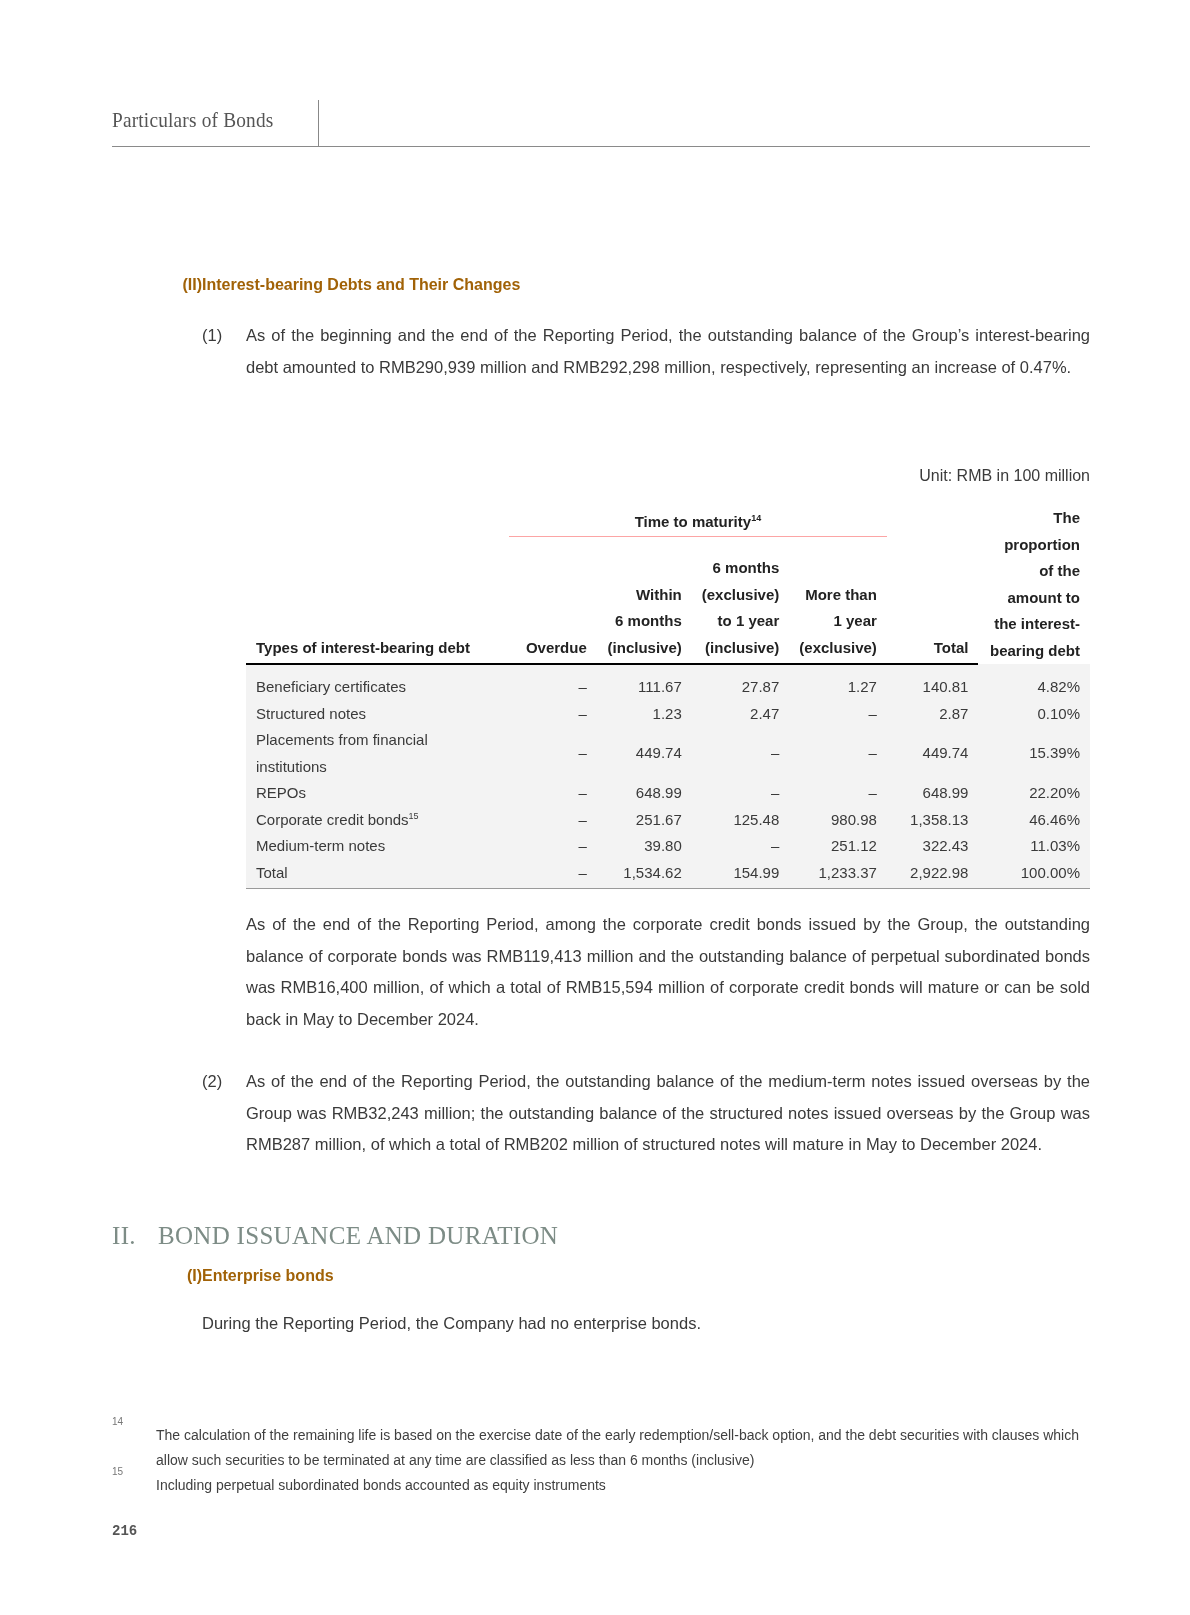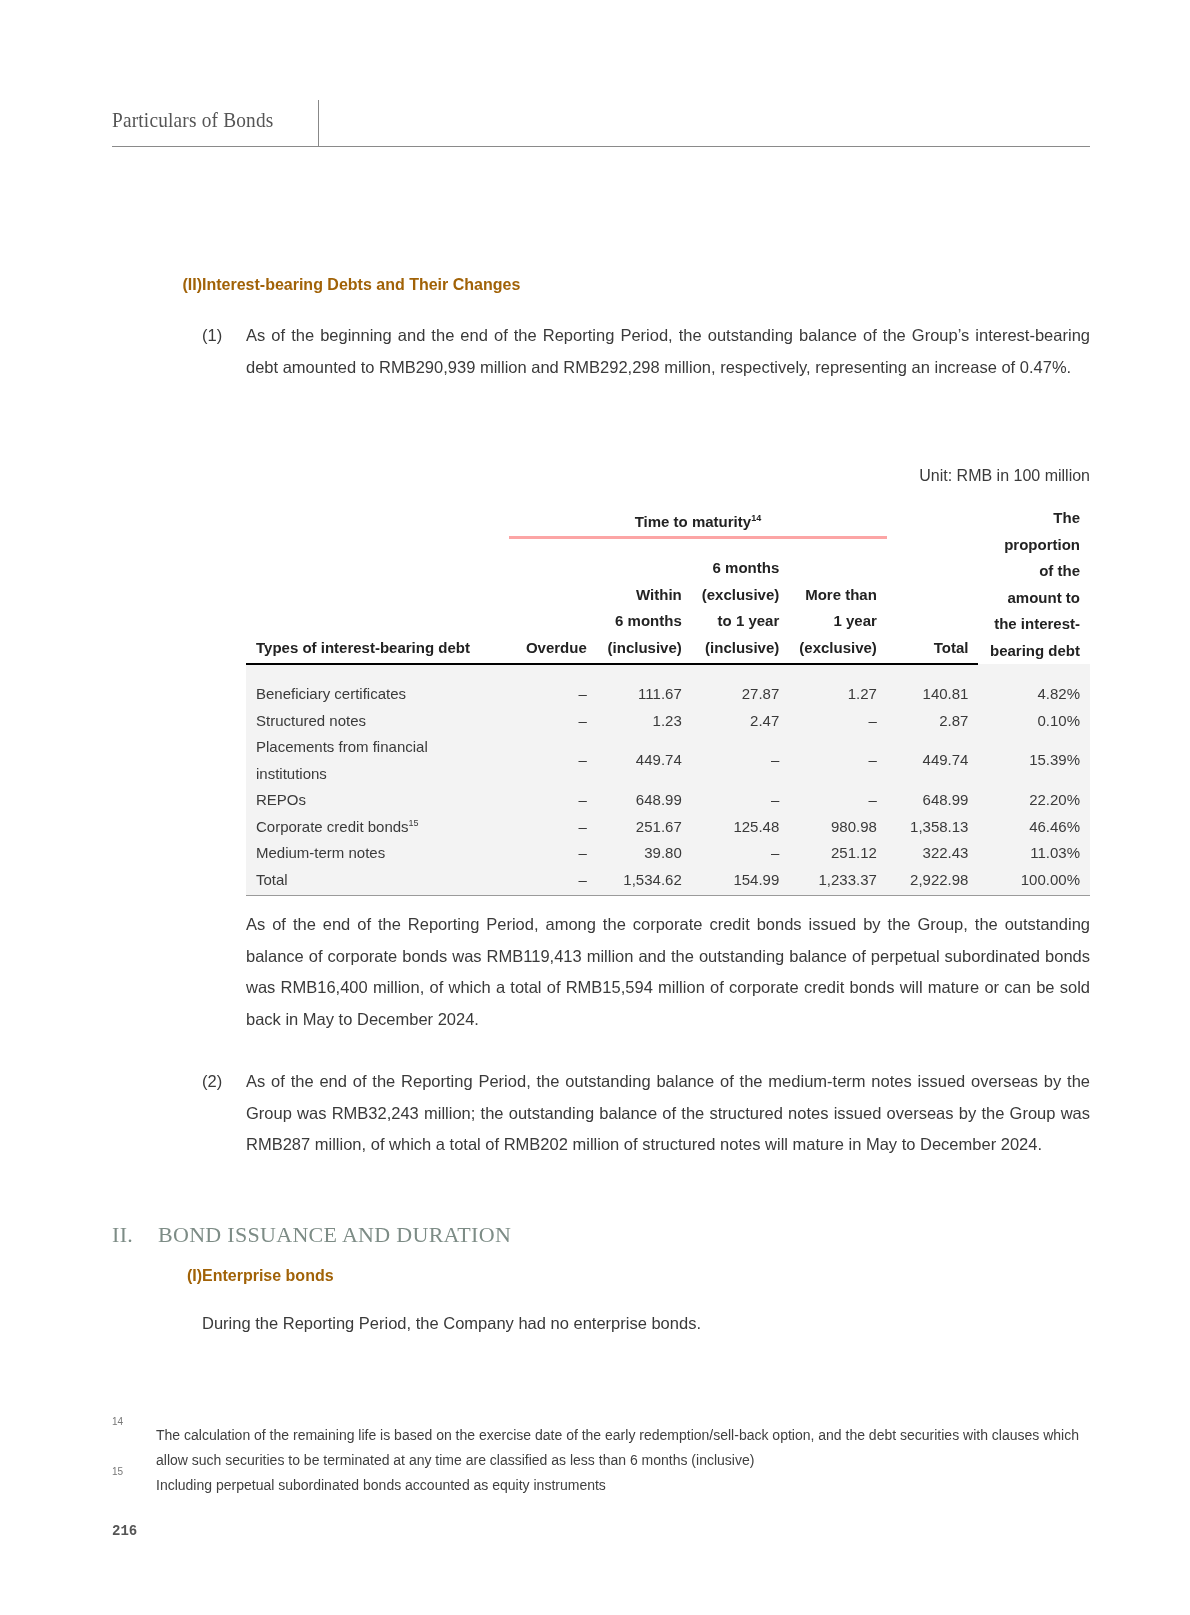--- a/index.html
+++ b/index.html
@@ -11,29 +11,29 @@
   .head-hrule { left:112px; top:146px; width:978px; height:1px; background:#8a8a8a; }
   .sec-h { font-weight:bold; color:#a16207; font-size:16px;text-align:right; }
   .sec-h .num { display:inline-block; width:46px; }
   .para { font-size:16.5px; line-height:31.5px; color:#3a3a3a; text-align:justify; }
   .item-num { font-size:16.5px; color:#3a3a3a; }
   .unit { right:100px; top:451px; font-size:16px; color:#3a3a3a;margin-top:16px; }
   table.debt { position:absolute; left:246px; top:505px; width:844px; border-collapse:collapse; font-size:15px; }
   table.debt th { font-weight:bold; color:#222; font-size:15px; line-height:26.5px; vertical-align:bottom; padding:0 10px; text-align:right; }
   table.debt th.first { text-align:left; }
   table.debt .span-row th { padding-bottom:0; }
-  .tm-cell { text-align:center !important; border-bottom:3px solid #fca5a5; }
+  .tm-cell { text-align:center !important; border-bottom:1px solid #fca5a5; }
   table.debt thead tr.last th { border-bottom:2px solid #000000; padding-bottom:2px; }
   table.debt tbody { background:#f3f3f3; }
   table.debt td { padding:0 10px; line-height:26.5px; text-align:right; color:#3a3a3a; font-size:15px; }
   table.debt td.first { text-align:left; }
-  table.debt tbody tr:first-child td { padding-top:16px; }
+  table.debt tbody tr:first-child td { padding-top:9px; }
   table.debt tbody tr:last-child td { padding-bottom:2px; border-bottom:1px solid #9a9a9a; }
   sup { font-size:9px; vertical-align:6px; line-height:0; }
-  .major-h { font-family:"Liberation Serif", serif; color:#7d8c86; font-size:22px; letter-spacing:0.3px; }
+  .major-h { font-family:"Liberation Serif", serif; color:#7d8c86; font-size:25px; letter-spacing:0.3px; }
   .major-h .num { display:inline-block; width:46px; }
   .fn { font-size:14px; line-height:25px; color:#404040;margin-top:12px; }
   .fn-num { font-size:10px; color:#777; }
   .page-num { left:112px; top:1523px; font-family:Liberation Mono, monospace; font-size:14px; color:#555; font-weight:bold; }
 </style>
 </head>
 <body>
 
 <div class="abs running-head">Particulars of Bonds</div>
 <div class="abs head-vrule"></div>

